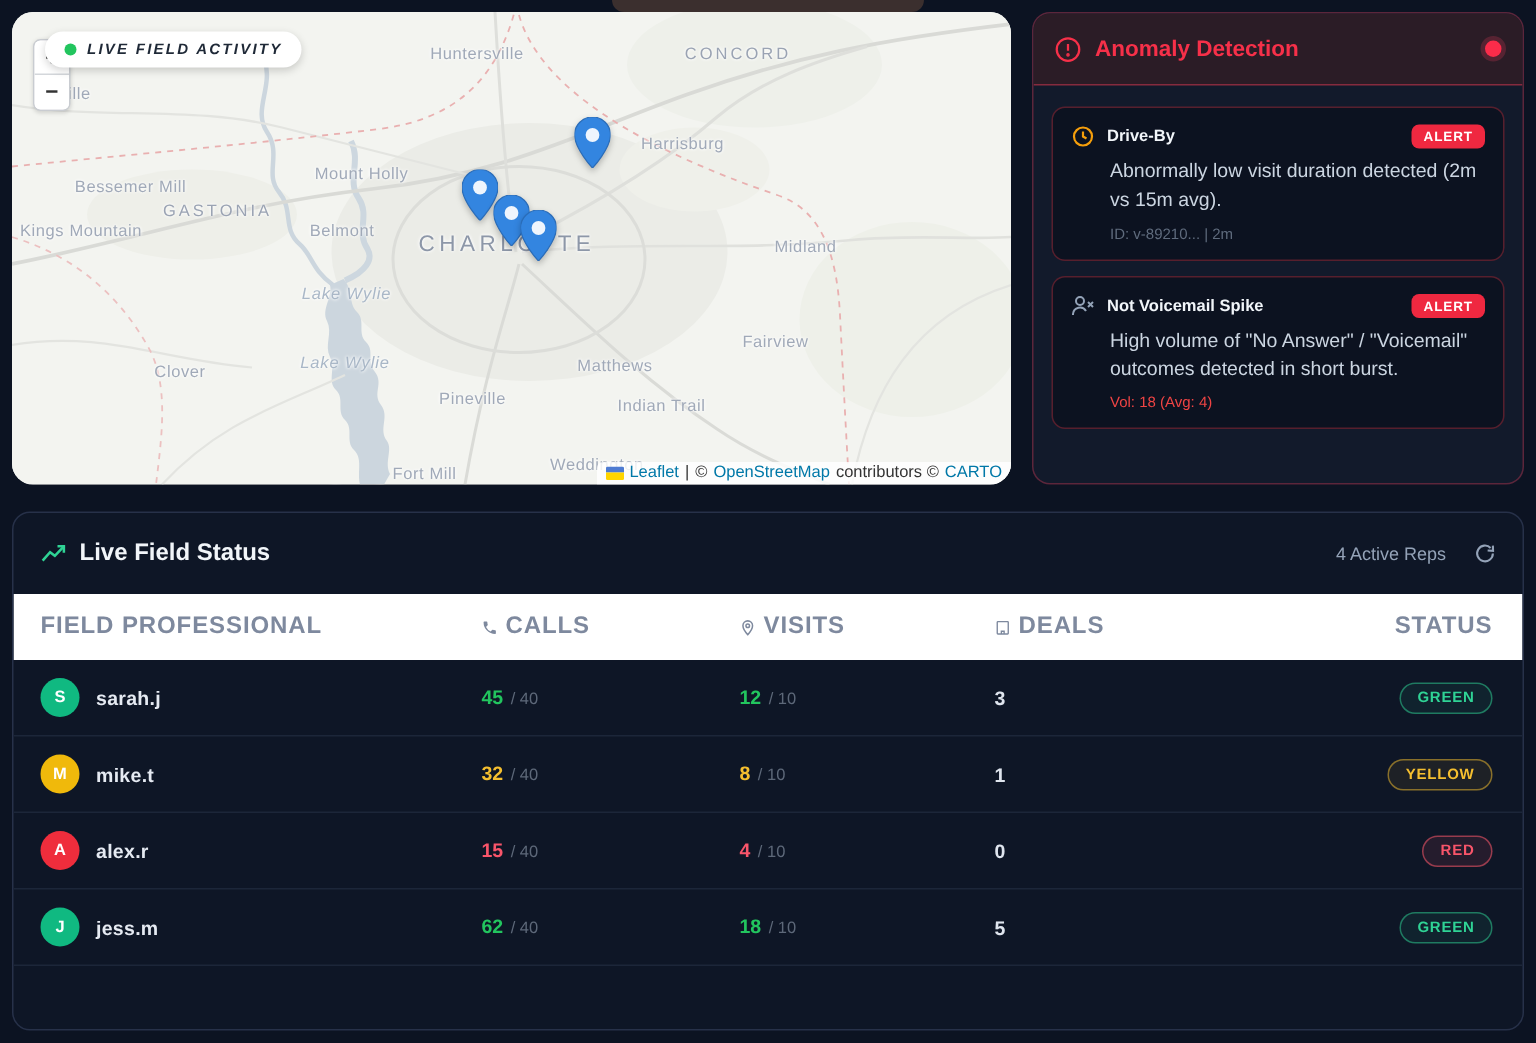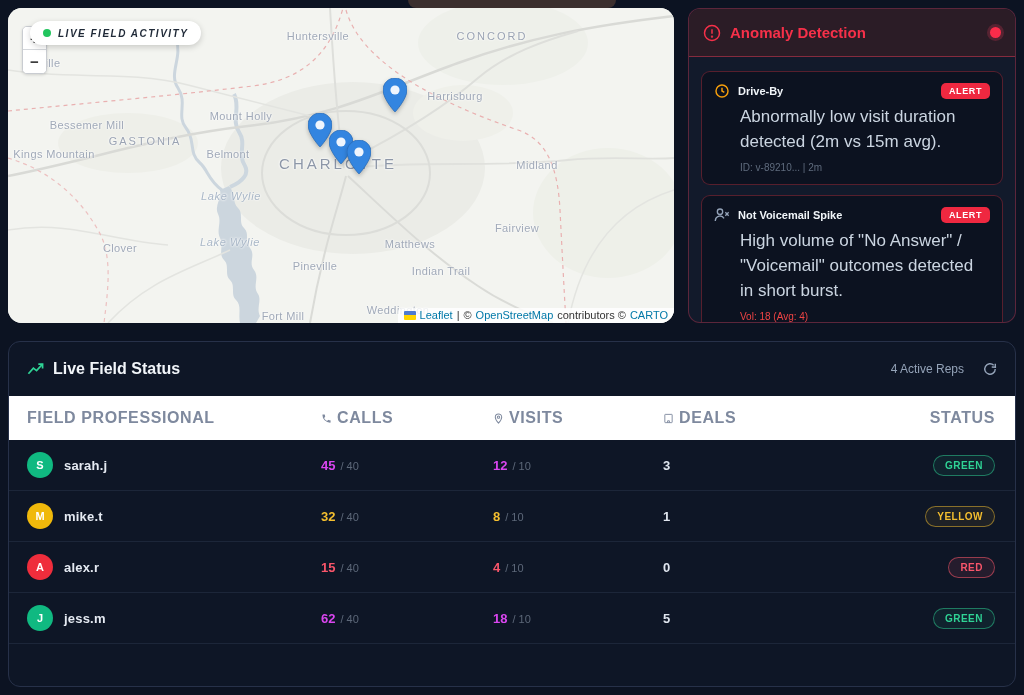--- a/index.html
+++ b/index.html
@@ -83,21 +83,21 @@
   .alert-card {
     background:#0c1220; border:1px solid rgba(246,59,74,.32); border-radius:9px;
     padding:11px 12px;
   }
   .alert-top { display:flex; align-items:center; gap:8px; }
   .alert-title { color:#f1f5f9; font-size:11px; font-weight:bold; flex:1; }
   .alert-badge {
     background:#ef2840; color:#fff; font-size:9px; font-weight:bold;
     letter-spacing:.6px; border-radius:5px; padding:3px 8px;
   }
-  .alert-desc { color:#cbd5e1; font-size:17px; line-height:1.45; margin:6px 0 0 26px; }
+  .alert-desc { color:#cbd5e1; font-size:13px; line-height:1.45; margin:6px 0 0 26px; }
   .alert-meta { font-size:10px; margin:8px 0 0 26px; }
   .alert-meta.gray { color:#5f6b7d; }
   .alert-meta.red  { color:#ef4444; }
 
   
   .status-panel {
     position:absolute; left:8px; top:341px; width:1008px; height:346px;
     border-radius:12px; background:#0e1626; border:1px solid #273149; overflow:hidden;
   }
   .status-titlebar { height:54px; display:flex; align-items:center; padding:0 18px; gap:9px; }
@@ -121,21 +121,21 @@
   .avatar {
     width:26px; height:26px; border-radius:50%; display:flex; align-items:center;
     justify-content:center; color:#fff; font-size:11px; font-weight:bold;
   }
   .av-green  { background:#10b981; }
   .av-yellow { background:#f0b90b; }
   .av-red    { background:#ef2d3c; }
   .name { color:#e5eaf2; font-size:13px; font-weight:600; letter-spacing:.2px; }
 
   .val { font-size:13px; font-weight:bold; }
-  .t-green  { color:#d946ef;text-align:center; }
+  .t-green  { color:#22c55e;text-align:center; }
   .t-yellow { color:#f5bf2f; }
   .t-red    { color:#f8556a; }
   .target { color:#5d6879; font-size:11px; margin-left:5px; }
   .deals-val { color:#dfe5ee; font-size:13px; font-weight:bold; }
 
   .pill {
     justify-self:end; font-size:10px; font-weight:bold; letter-spacing:.5px;
     padding:4px 11px; border-radius:999px; border:1px solid;
   }
   .p-green  { color:#2fd395; border-color:rgba(47,211,149,.5);  background:rgba(47,211,149,.07); }

